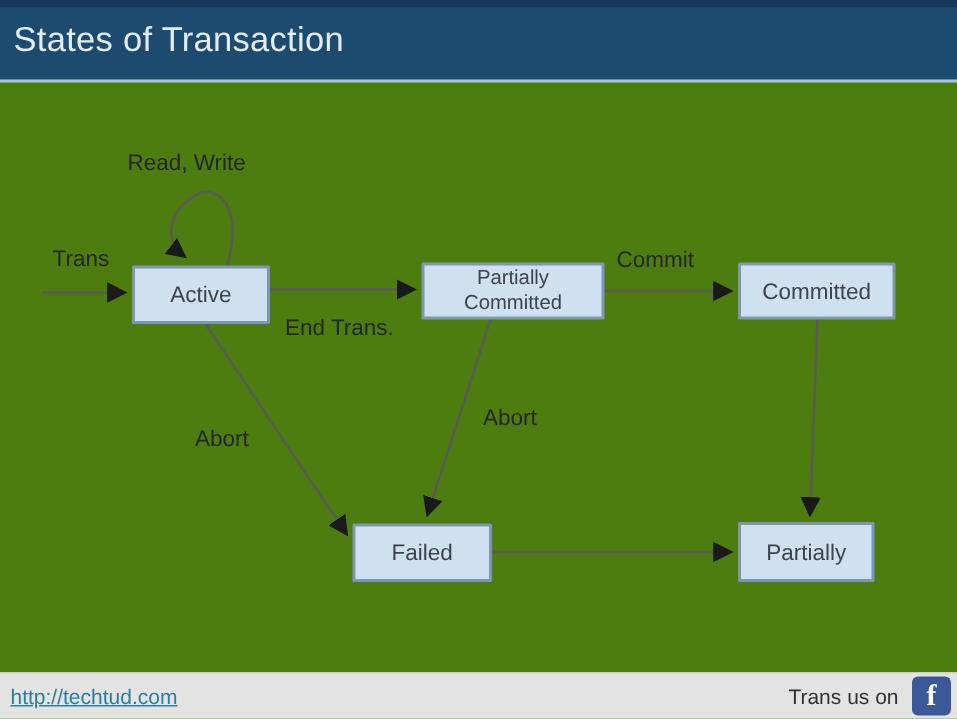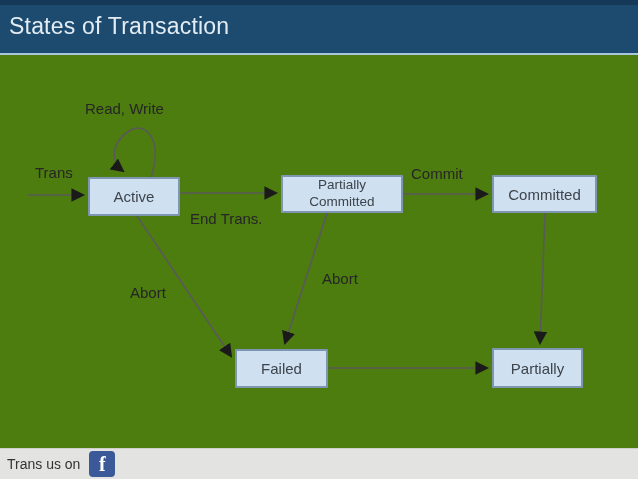--- a/index.html
+++ b/index.html
@@ -97,20 +97,21 @@
   <div class="state" id="state-terminated">Partially</div>
 
   <div class="lbl" id="lbl-read-write">Read, Write</div>
   <div class="lbl" id="lbl-begin">Trans</div>
   <div class="lbl" id="lbl-end-trans">End Trans.</div>
   <div class="lbl" id="lbl-commit">Commit</div>
   <div class="lbl" id="lbl-abort-1">Abort</div>
   <div class="lbl" id="lbl-abort-2">Abort</div>
 
   <div class="footer">
+    <a href="#">http://techtud.com</a>
     <div class="follow">
       <span class="follow-text">Trans us on</span>
       <span class="fb-icon">
         <span>f</span>
       </span>
     </div>
   </div>
 
 </div>
 

